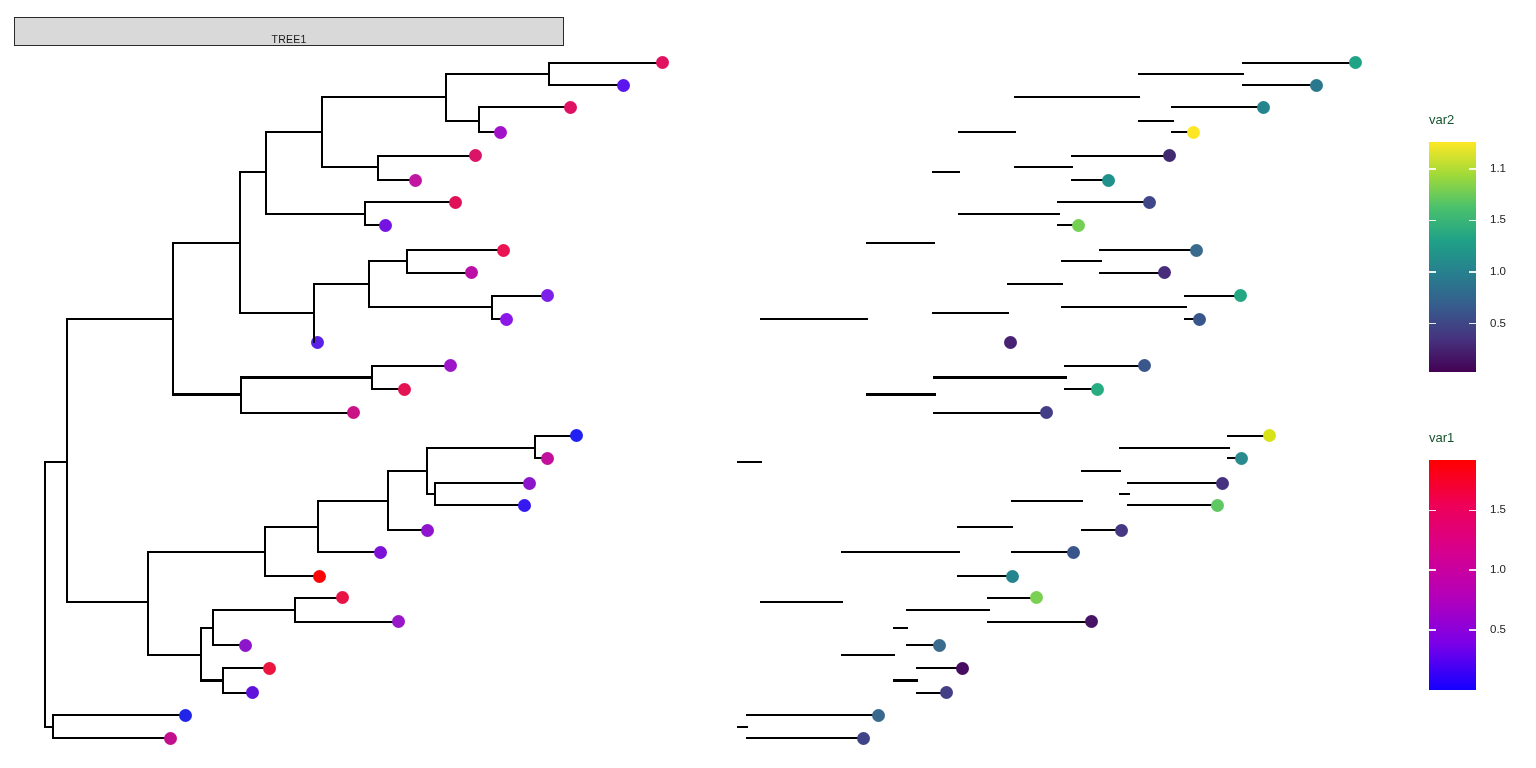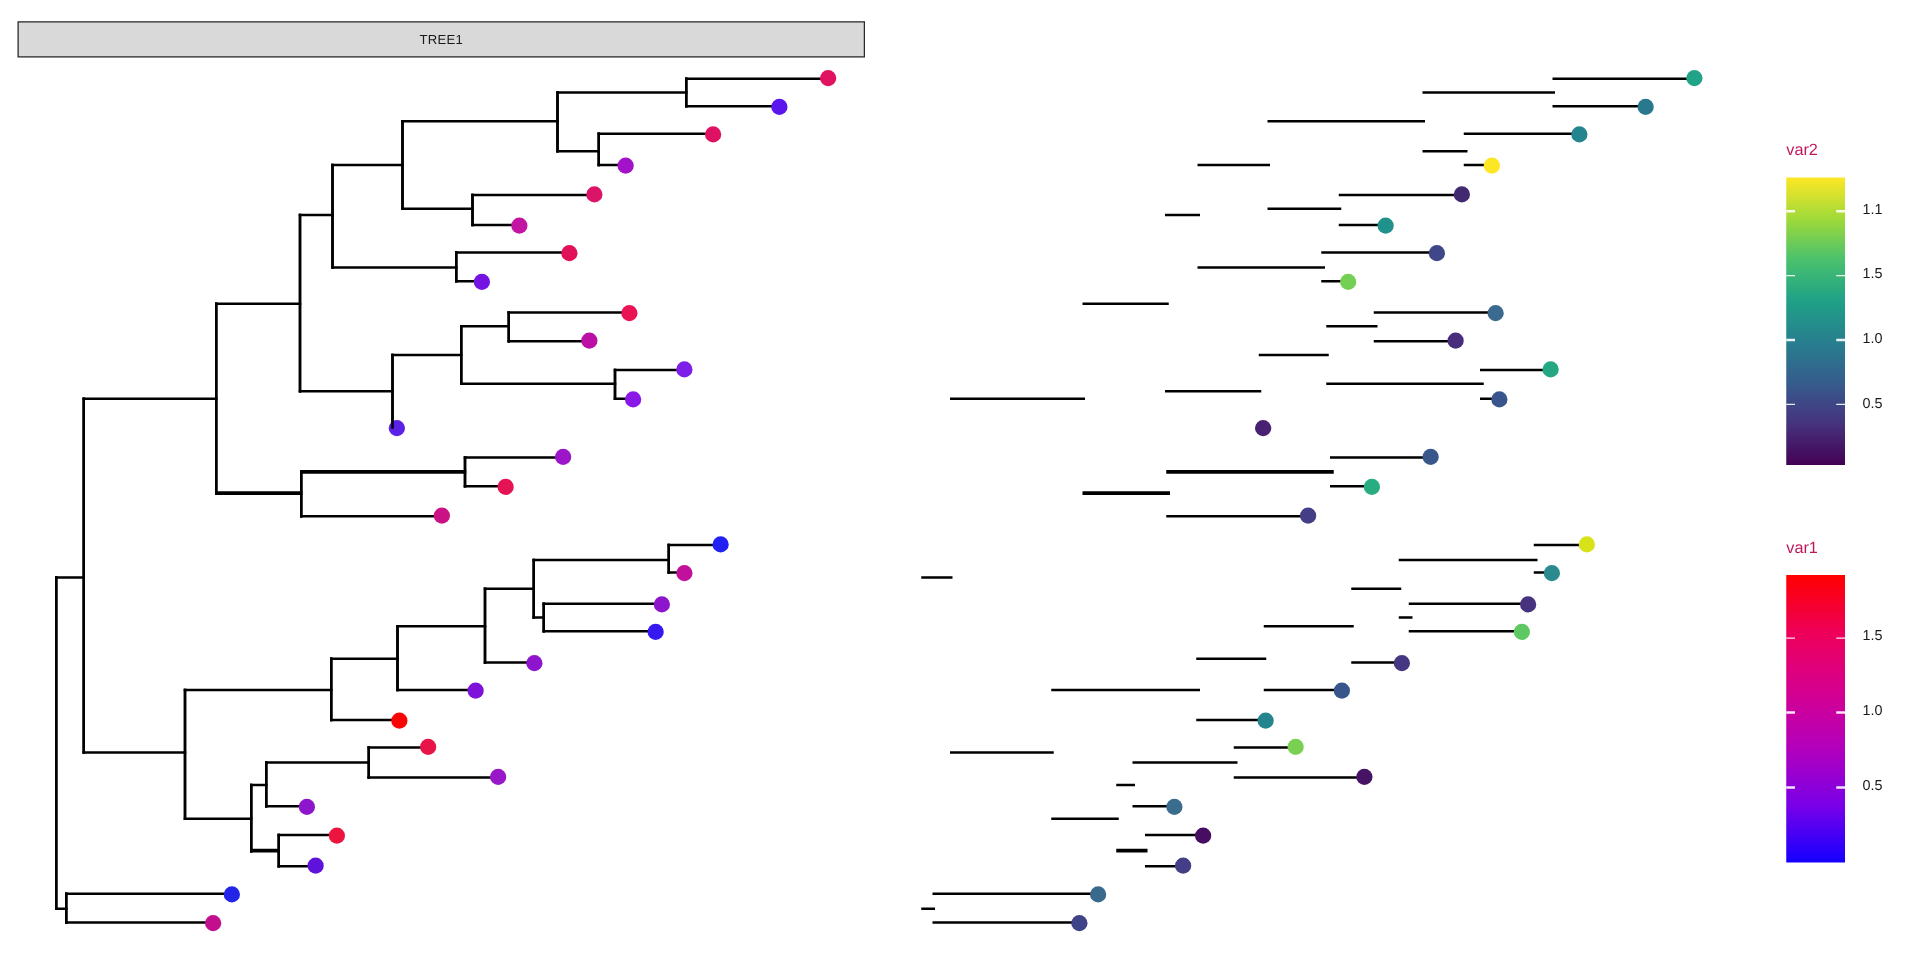--- a/index.html
+++ b/index.html
@@ -5,30 +5,30 @@
   html,body{margin:0;padding:0;background:#ffffff;}
   body{font-family:"Liberation Sans","DejaVu Sans",sans-serif;}
   .canvas{position:relative;width:1536px;height:768px;background:#ffffff;overflow:hidden;}
   .strip{position:absolute;height:29px;background:#d9d9d9;border:1px solid #2a2a2a;
          display:flex;align-items:center;justify-content:center;box-sizing:border-box;}
   .strip span{font-size:10.5px;color:#1a1a1a;letter-spacing:0.2px;}
   .panel{position:absolute;left:0;top:0;width:1536px;height:768px;}
   .seg{position:absolute;background:#000000;}
   .tip-dot{position:absolute;width:13px;height:13px;border-radius:50%;}
   .legend{position:absolute;left:1429px;width:110px;height:262px;}
-  .legend-title{position:absolute;left:0;top:0;font-size:13px;color:#be185d;}
+  .legend-title{position:absolute;left:0;top:0;font-size:13px;color:#14532d;}
   .legend-bar{position:absolute;left:0;top:30px;width:47px;height:230px;}
   .tick-label{position:absolute;left:61px;font-size:11.5px;color:#1a1a1a;}
   .tick-dash{position:absolute;width:7px;height:1.6px;background:#ffffff;opacity:0.9;}
 </style>
 </head>
 <body>
 
 <div class="canvas">
-  <div class="strip" id="strip-0" style="left:14px;top:17px;width:678px;">
+  <div class="strip" id="strip-0" style="left:14px;top:17px;width:550px;align-items:flex-end;">
     <span>TREE1</span>
   </div>
 
   <div class="panel" id="panel-0">
       <div class="seg" style="left: 43.9px; top: 460.6px; width: 2.2px; height: 267.2px;"></div>
       <div class="seg" style="left: 66.2px; top: 317.5px; width: 2.2px; height: 285.3px;"></div>
       <div class="seg" style="left: 172.2px; top: 242.2px; width: 2.2px; height: 153.4px;"></div>
       <div class="seg" style="left: 238.9px; top: 171.2px; width: 2.2px; height: 143.3px;"></div>
       <div class="seg" style="left: 264.6px; top: 130.6px; width: 2.2px; height: 84.1px;"></div>
       <div class="seg" style="left: 320.6px; top: 95.6px; width: 2.2px; height: 72.2px;"></div>

